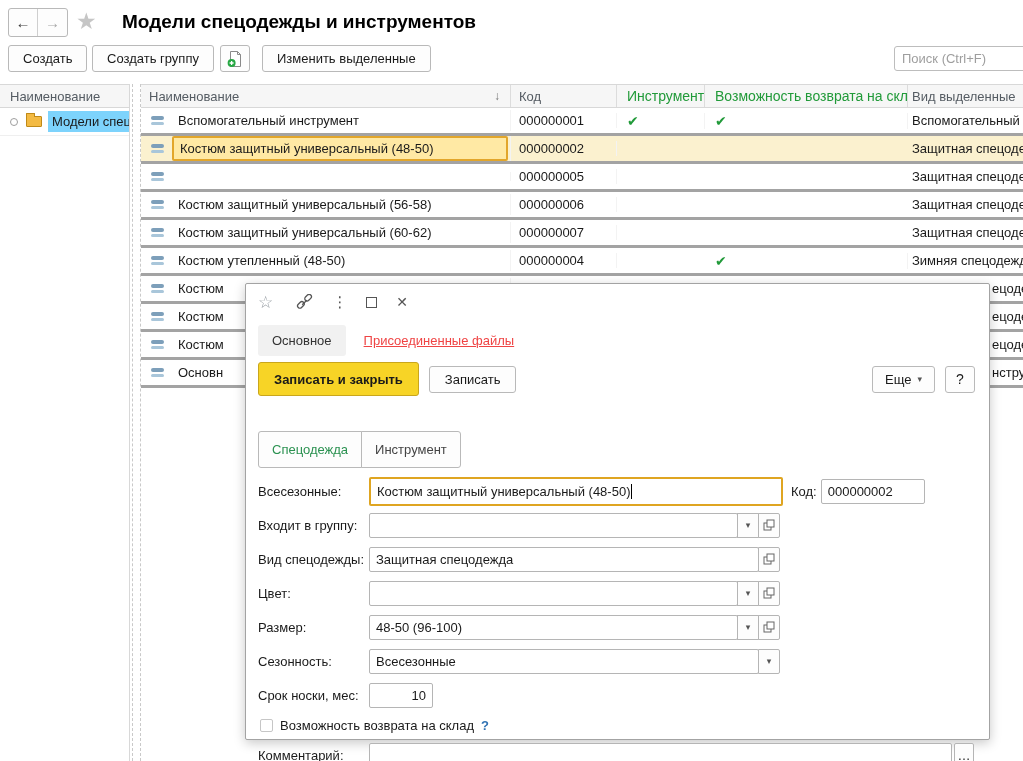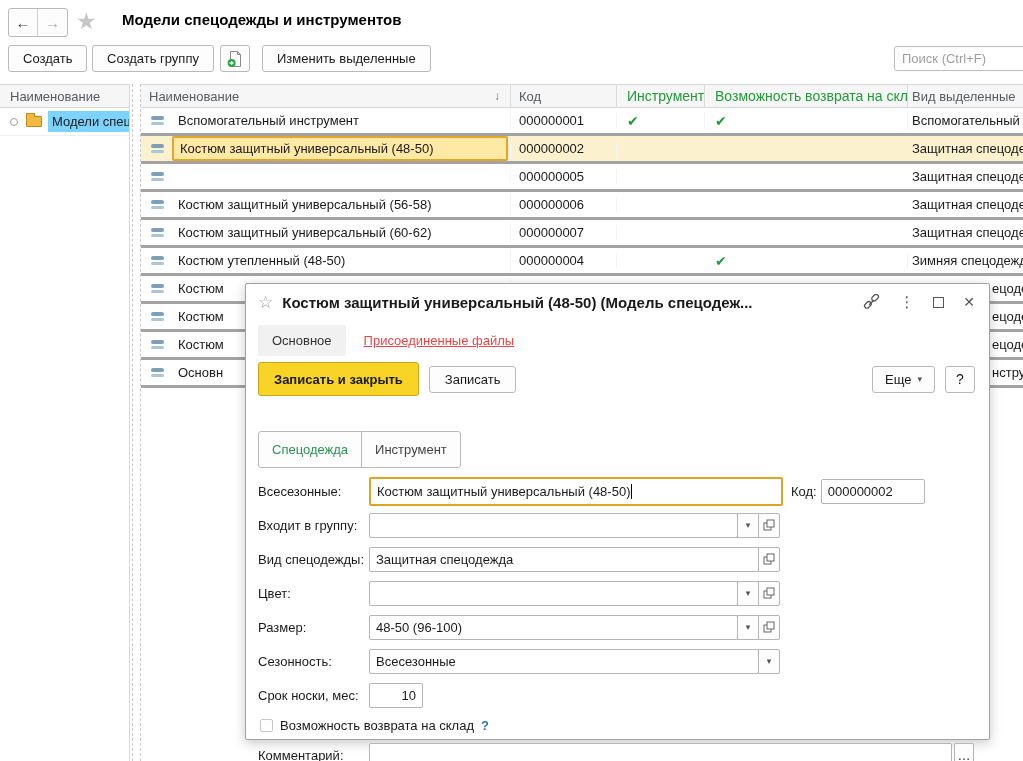--- a/index.html
+++ b/index.html
@@ -7,21 +7,21 @@
   body { font-family: "Liberation Sans", sans-serif; font-size:13px; color:#1a1a1a; }
   #app { position:relative; width:1023px; height:761px; overflow:hidden; background:#fff; }
 
   
   .topbar { position:absolute; left:0; top:0; width:100%; height:44px; background:#fff; }
   .navgrp { position:absolute; left:8px; top:8px; display:flex; border:1px solid #b9b9b9; border-radius:3px; overflow:hidden; background:#fdfdfd; }
   .navbtn { width:29px; height:27px; display:flex; align-items:center; justify-content:center; font-size:15px; }
   .navbtn.back { color:#3c3c3c; border-right:1px solid #cfcfcf; }
   .navbtn.fwd { color:#a8a8a8; }
   .fav-star { position:absolute; left:76px; top:8px; font-size:23px; color:#c6c6c6; line-height:26px; }
-  .page-title { position:absolute; left:122px; top:11px; font-size:15px; font-weight:600; color:#000; white-space:nowrap; }
+  .page-title { position:absolute; left:122px; top:11px; font-size:19px; font-weight:600; color:#000; white-space:nowrap; }
 
   
   .btn { display:inline-flex; align-items:center; justify-content:center; border:1px solid #b9b9b9; background:#fdfdfd; border-radius:3px; font-size:13px; color:#1a1a1a; cursor:default; }
   .tb-btn { position:absolute; top:45px; height:27px; padding:0 14px; }
   #btn-create { left:8px; }
   #btn-create-group { left:92px; }
   #btn-copy { left:220px; width:30px; padding:0; }
   #btn-edit-selected { left:262px; }
   .search { position:absolute; left:894px; top:46px; width:136px; height:25px; border:1px solid #bdbdbd; border-radius:3px; background:#fff; color:#9e9e9e; display:flex; align-items:center; padding-left:7px; white-space:nowrap; overflow:hidden; }
 
@@ -244,21 +244,20 @@
       <div class="td c-tool"></div>
       <div class="td c-ret"></div>
       <div class="td c-kind off">нструм</div>
     </div>
       </div>
   </div>
 
   <div class="dialog">
     <div class="dlg-title">
       <span class="dlg-star">☆</span>
-      <div class="dlg-title-text">Костюм защитный универсальный (48-50) (Модель спецодеж...</div>
       <div class="winctl">
         <svg width="17" height="17" viewBox="0 0 17 17" fill="none" stroke="#555" stroke-width="1.3">
           <rect x="1.2" y="8.6" width="7.4" height="4.6" rx="2.3" transform="rotate(-45 4.9 10.9)"></rect>
           <rect x="8.4" y="1.4" width="7.4" height="4.6" rx="2.3" transform="rotate(-45 12.1 3.7)"></rect>
           <path d="M6.2 10.8 L10.8 6.2"></path>
         </svg>
         <span class="ic-dots">⋮</span>
         <span class="ic-max"></span>
         <span class="ic-close">✕</span>
       </div>
@@ -351,21 +350,21 @@
       <div class="frow">
         <span class="flabel">Сезонность:</span>
         <div class="fin" style="width:390px;">Всесезонные</div>
         <span class="cbtn">
             <span class="caretdn">▾</span>
           </span>
       </div>
 
       <div class="frow">
         <span class="flabel">Срок носки, мес:</span>
-        <div class="fin num" style="width:54px;">10</div>
+        <div class="fin num" style="width:64px;">10</div>
       </div>
 
       <div class="frow chkrow">
         <span class="chk"></span>
         <span style="margin-left:7px;">Возможность возврата на склад</span>
         <span class="qmark">?</span>
       </div>
 
       <div class="frow">
         <span class="flabel">Комментарий:</span>

